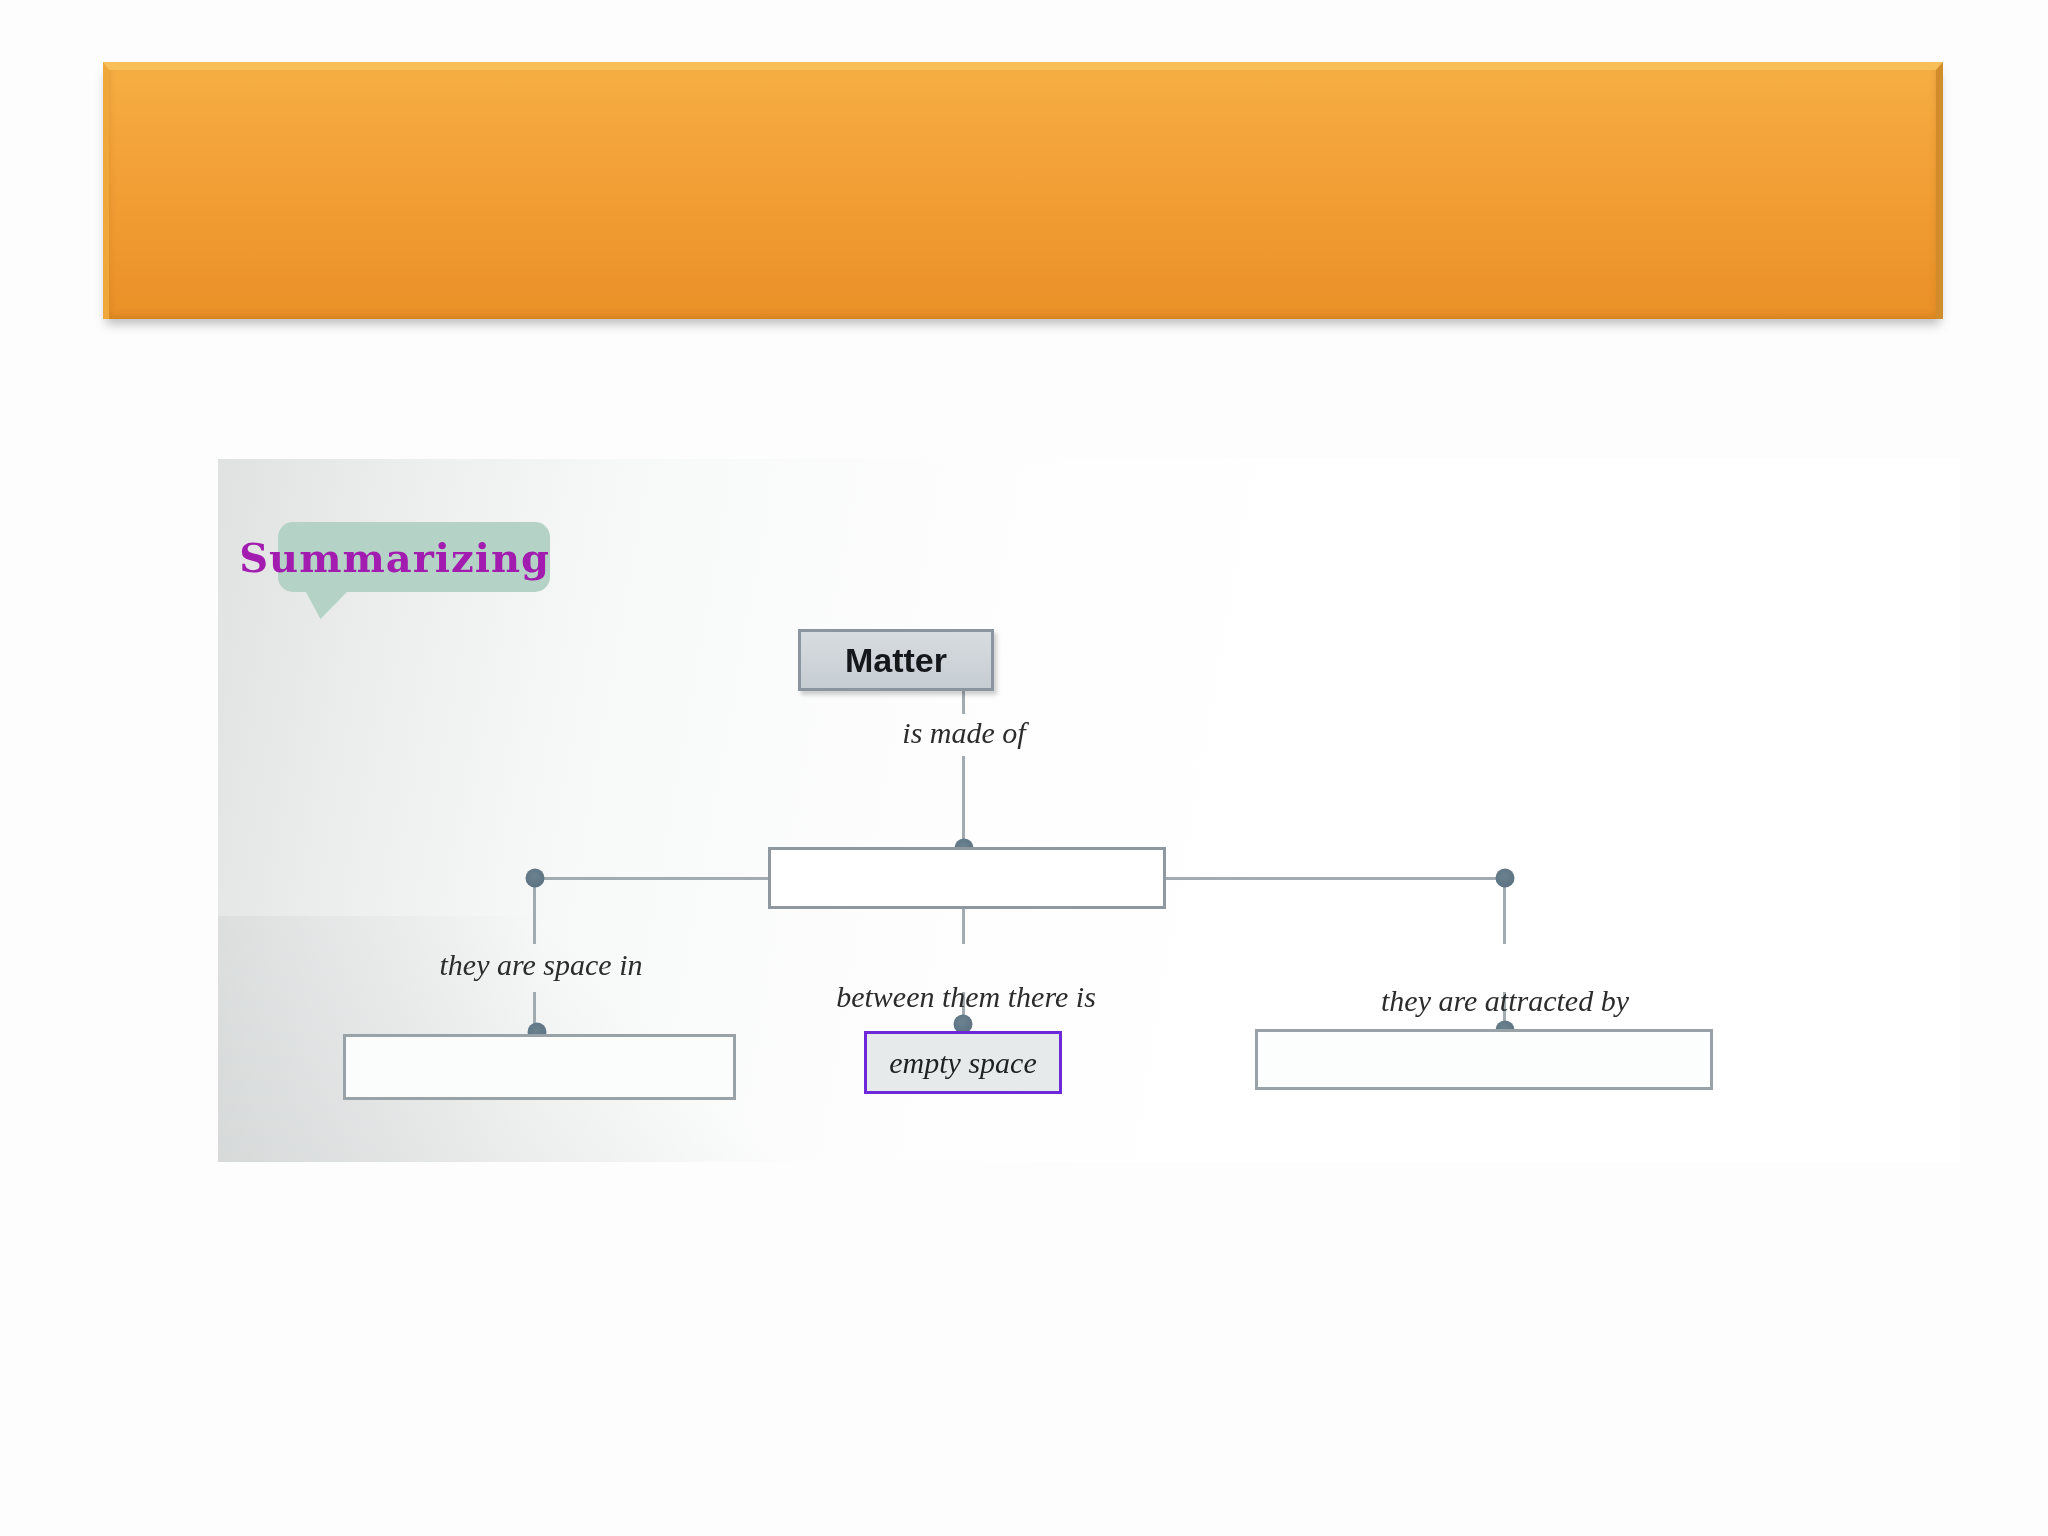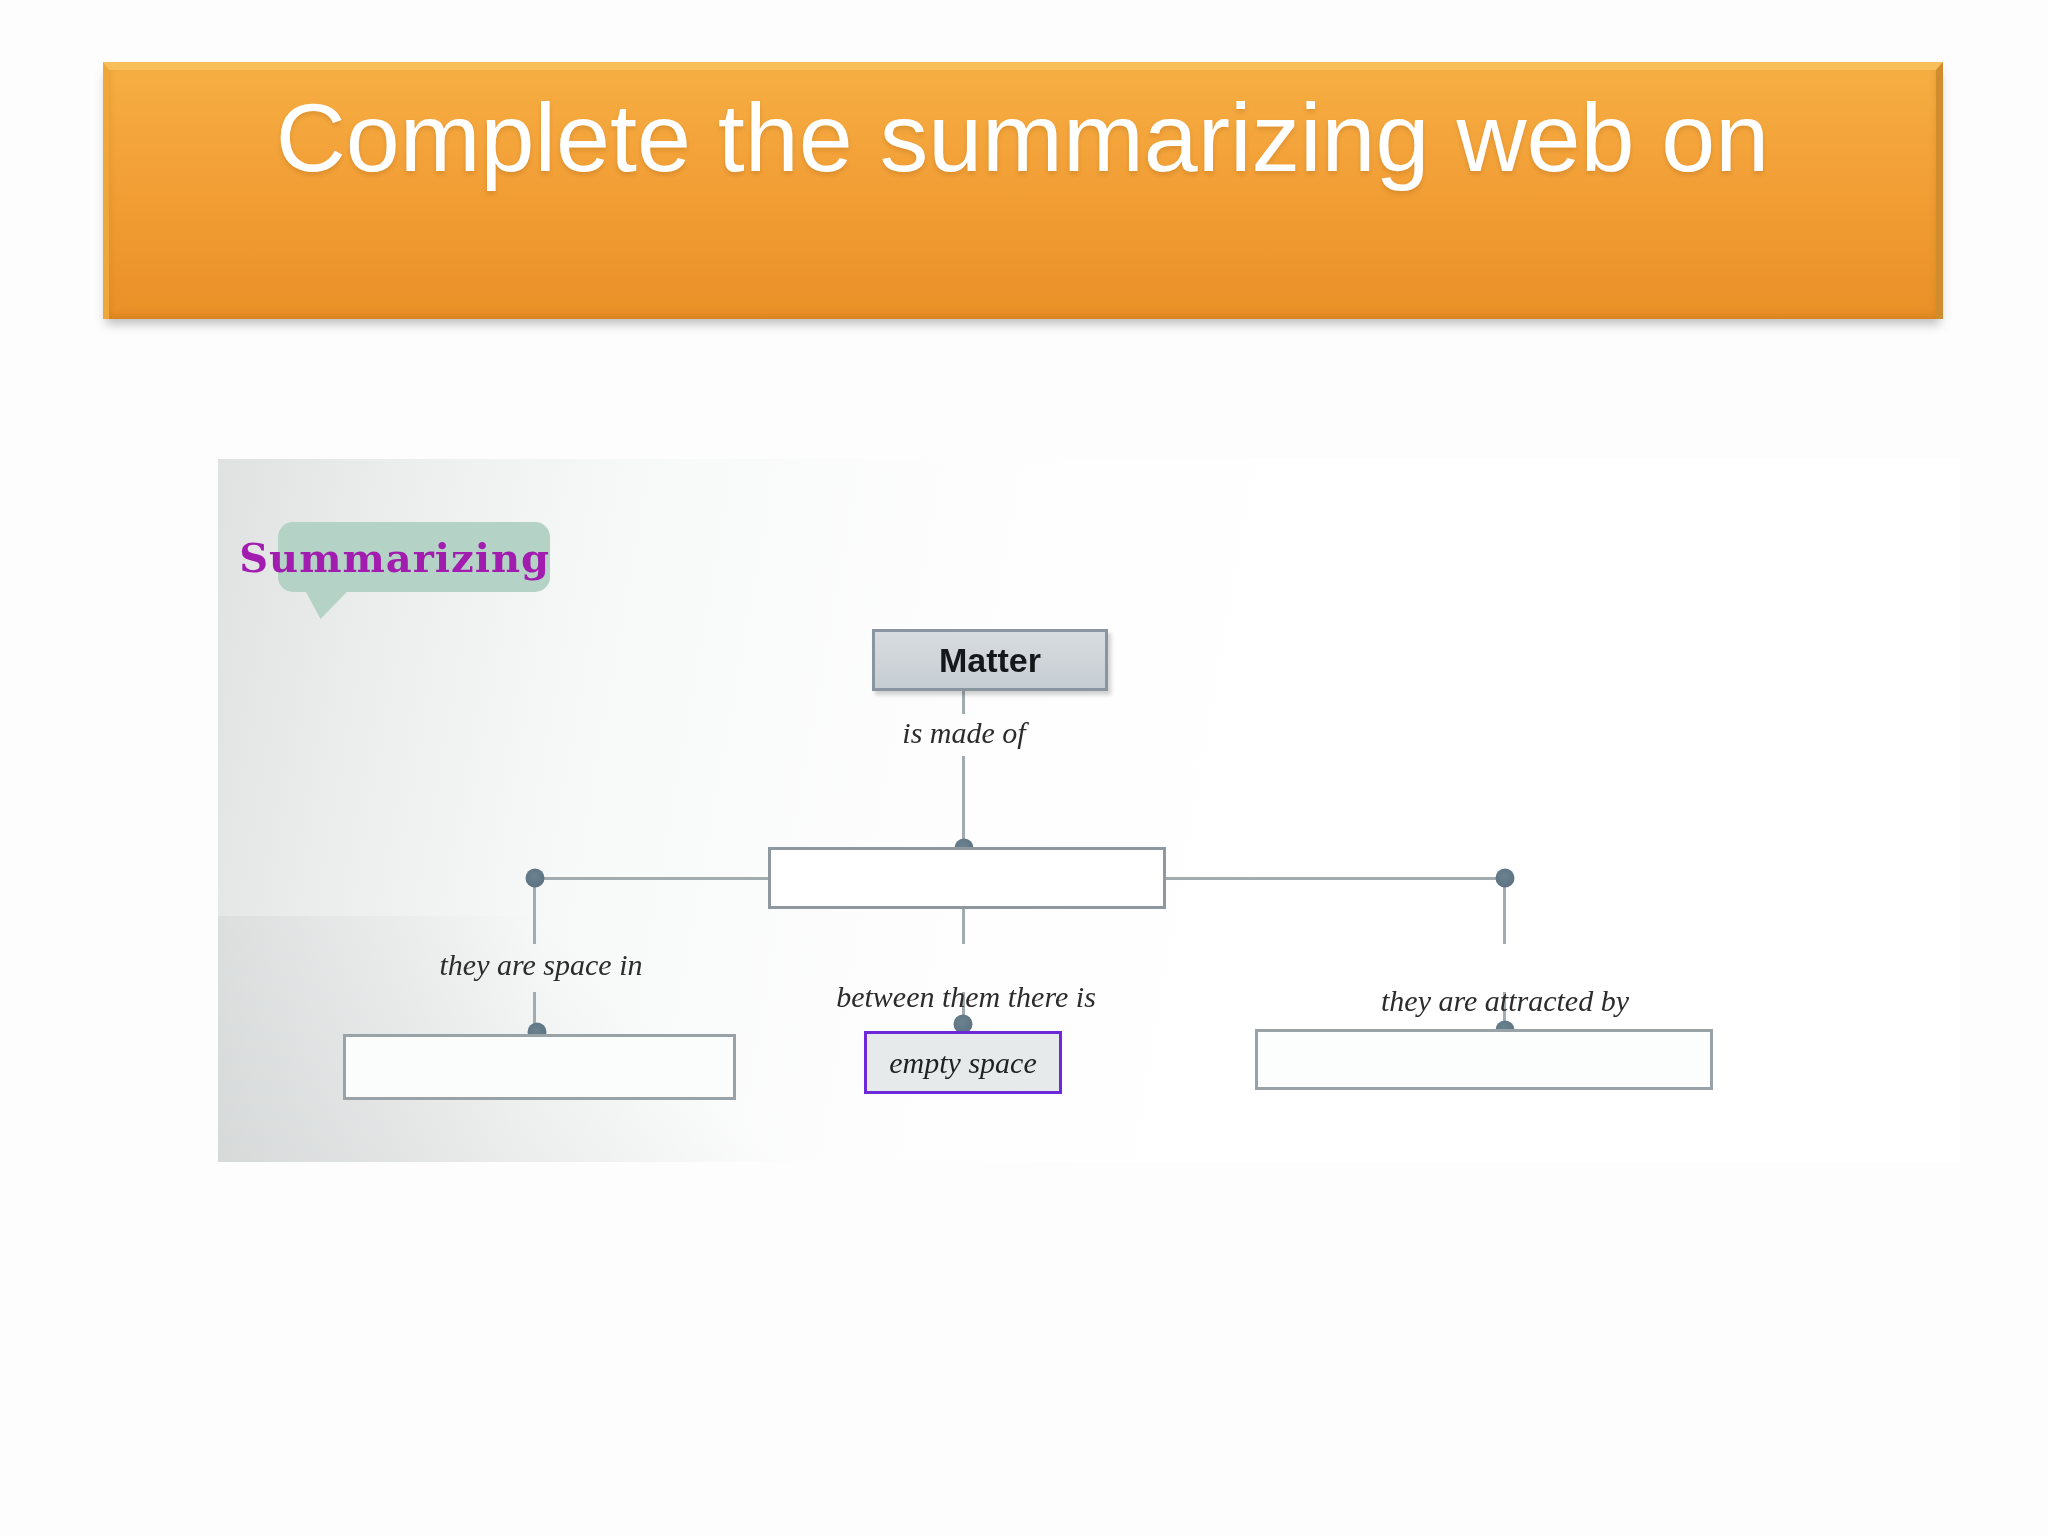--- a/index.html
+++ b/index.html
@@ -28,21 +28,21 @@
   
   .tag{position:absolute;left:278px;top:522px;width:272px;height:70px;border-radius:15px;
        background:#b4d2c5;display:flex;align-items:center;justify-content:flex-end;
        font-family:"DejaVu Serif",serif;font-weight:bold;font-size:40px;color:#a21caf;
        letter-spacing:1px;}
   .tag-tail{position:absolute;left:300px;top:589px;width:54px;height:30px;background:#b4d2c5;
        clip-path:polygon(8% 0,92% 0,38% 100%);}
 
   
   .node{position:absolute;box-sizing:border-box;display:flex;align-items:center;justify-content:center;}
-  .node-root{left:872px;top:629px;width:236px;height:62px;
+  .node-root{left:798px;top:629px;width:196px;height:62px;
        background:linear-gradient(180deg,#d7dcdf 0%,#c6cdd3 100%);
        border:3px solid #8a95a0;box-shadow:3px 4px 4px rgba(0,0,0,.18);
        font-weight:bold;font-size:34px;color:#15181b;}
   .node-center{left:768px;top:847px;width:398px;height:62px;background:#ffffff;border:3px solid #8e989e;}
   .node-left{left:343px;top:1034px;width:393px;height:66px;background:#fbfcfc;border:3px solid #99a3a7;}
   .node-middle{left:864px;top:1031px;width:198px;height:63px;background:#e7eaeb;border:3px solid #6d28d9;
        font-family:"Liberation Serif",serif;font-style:italic;font-size:30px;color:#1f2224;}
   .node-right{left:1255px;top:1029px;width:458px;height:61px;background:#fcfdfd;border:3px solid #99a3a7;}
 
   .vline,.hline{position:absolute;background:#a2acb0;}
@@ -55,21 +55,20 @@
 
   .edge-label{position:absolute;transform:translateX(-50%);white-space:nowrap;
        font-family:"Liberation Serif",serif;font-style:italic;font-size:30px;color:#2c2c2c;}
 </style>
 </head>
 <body>
 
 <div class="slide">
 
   <div class="banner">
-    <div class="line line1">Complete the summarizing web on</div>
   </div>
 
   <div class="scan"></div>
 
   <div class="tag">
     <span>Summarizing</span>
   </div>
   <div class="tag-tail"></div>
 
   <div class="vline" style="left:962px;top:691px;height:23px;"></div>

